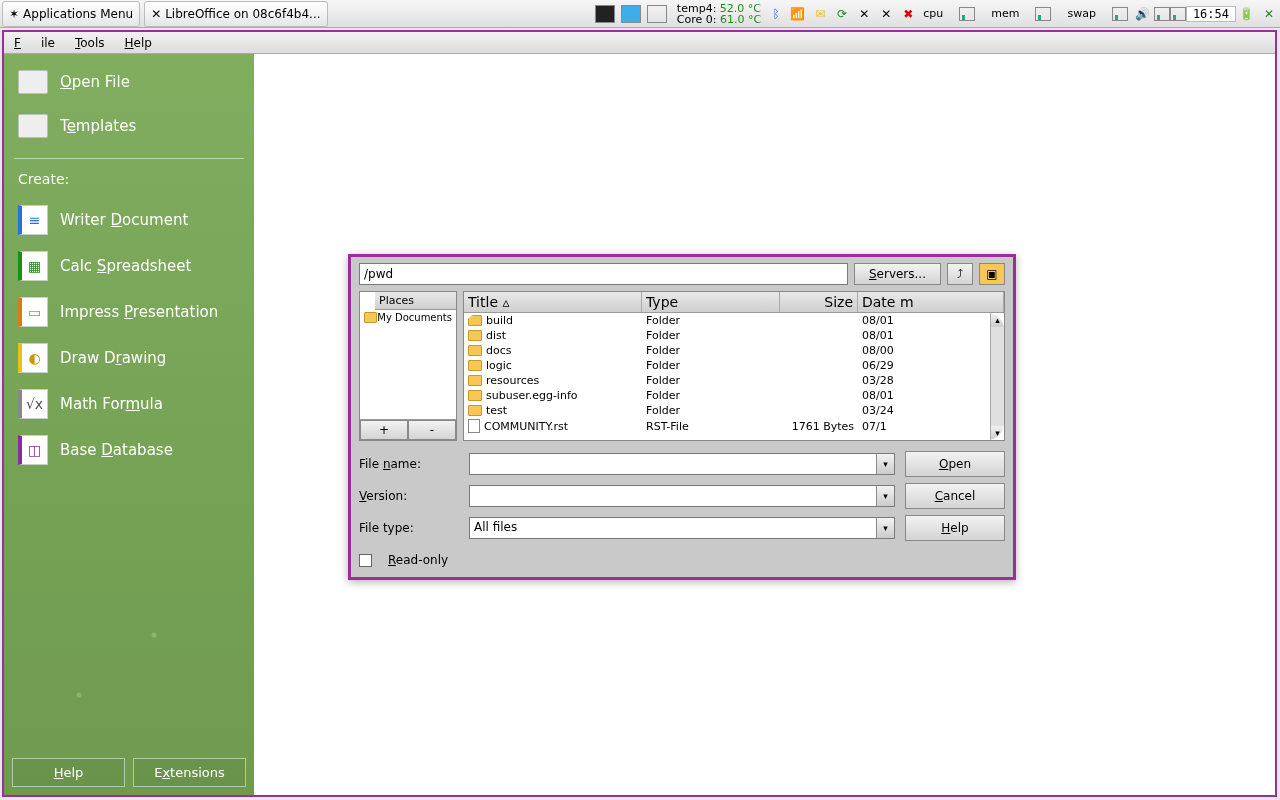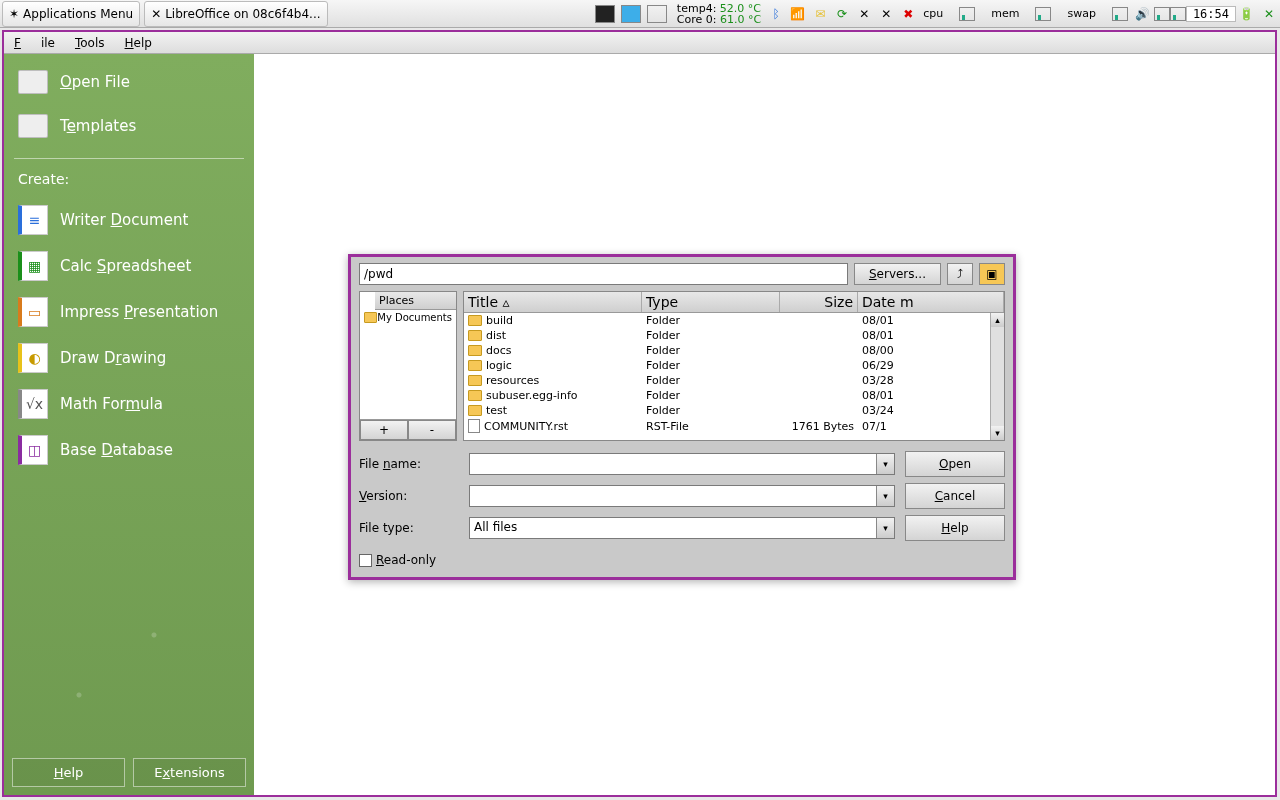--- a/index.html
+++ b/index.html
@@ -61,38 +61,38 @@
 .dialog .filearea { display:flex; gap:6px; padding:0 8px 6px;}
 .places { width:98px; border:1px solid #888; background:#fff; display:flex; flex-direction:column;}
 .places .hdr { background:linear-gradient(#e8e8e8,#cfcfcf); border-bottom:1px solid #999; padding:2px 4px; font-size:11px;margin-left:15px;}
 .places .pitem { display:flex; align-items:center; gap:0; padding:2px 4px; font-size:10px; white-space:nowrap; overflow:hidden;}
 .places .pbtns { margin-top:auto; display:flex; border-top:1px solid #999;}
 .places .pbtns button { flex:1; border:1px solid #888; background:linear-gradient(#f2f2f2,#d4d4d4); font-size:12px; height:20px;}
 .filelist { flex:1; border:1px solid #888; background:#fff; display:flex; flex-direction:column; height:150px;}
 .filelist .cols { display:flex; background:linear-gradient(#e8e8e8,#cfcfcf); border-bottom:1px solid #999; font-size:14px;align-items:flex-end;}
 .filelist .cols span { padding:2px 4px; border-right:1px solid #aaa;}
 .c-title{width:178px;} .c-type{width:138px;} .c-size{width:78px; text-align:right;} .c-date{flex:1;}
-.filelist .rows { overflow:hidden; position:relative;}
+.filelist .rows { overflow:hidden; position:relative;border-radius:17px;}
 .filelist .frow { display:flex; font-size:11px; align-items:center;}
 .filelist .frow span { padding:1px 4px; overflow:hidden; white-space:nowrap;}
 .filelist .frow .c-title{ display:flex; align-items:center; gap:4px;}
 .fld { width:14px; height:11px; background:#f6c756; border:1px solid #c79a20; border-radius:1px; display:inline-block;}
 .doc { width:12px; height:14px; background:#fff; border:1px solid #888; display:inline-block;}
 .scrollbar { position:absolute; right:0; top:0; bottom:0; width:14px; background:#e0e0e0; border-left:1px solid #aaa;}
 .scrollbar .up,.scrollbar .dn{ height:14px; background:linear-gradient(#f2f2f2,#ccc); display:flex; align-items:center; justify-content:center; font-size:9px;}
 .scrollbar .dn{ position:absolute; bottom:0; left:0; right:0;}
 
 .formarea { padding:4px 8px 10px; }
 .formrow { display:flex; align-items:center; gap:10px; margin-bottom:6px;}
 .formrow label { width:100px; font-size:12px;}
 .combo { flex:1; height:22px; border:1px solid #7a7a7a; background:#fff; display:flex;}
 .combo .cval{ flex:1; padding:2px 4px; font-size:12px;}
 .combo .car{ width:18px; background:linear-gradient(#f2f2f2,#ccc); border-left:1px solid #888; display:flex; align-items:center; justify-content:center; font-size:9px;}
 .actbtn { width:100px; height:26px; background:linear-gradient(#f2f2f2,#d4d4d4); border:1px solid #888; font-size:12px;}
-.chk { display:flex; align-items:flex-end; gap:4px; font-size:12px; padding-top:6px;}
+.chk { display:flex; align-items:flex-end; gap:16px; font-size:12px; padding-top:6px;}
 .chk .box{ width:13px; height:13px; border:1px solid #666; background:#fff;}
 </style>
 </head>
 <body>
 
 <div class="panel">
   <div class="appmenu">
     <span>✶</span>
     <span>Applications Menu</span>
   </div>

